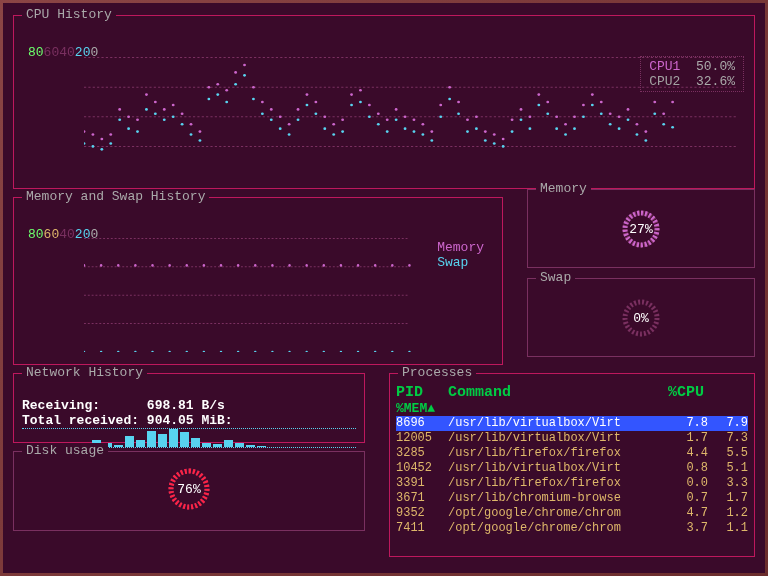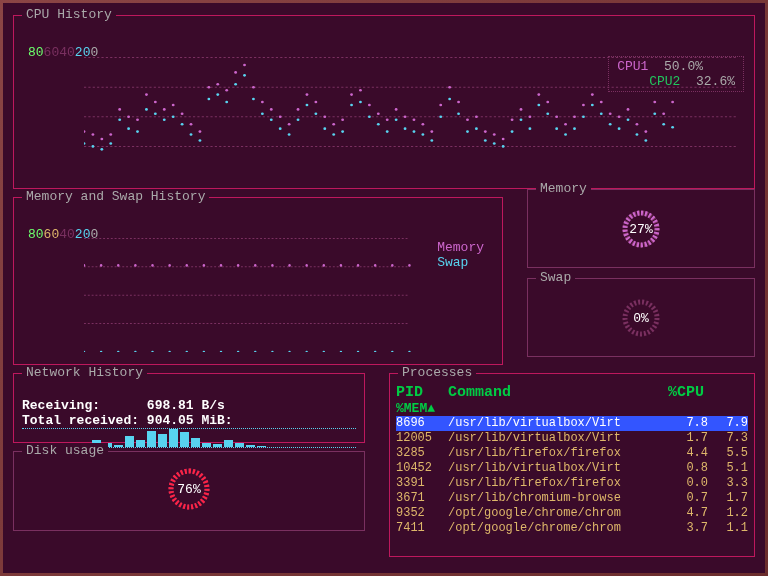--- a/index.html
+++ b/index.html
@@ -56,21 +56,21 @@
   .y0 { color: #aaa; }
   .legend-box {
     position: absolute;
     border: 1px dotted #7a3060;
     padding: 2px 8px;
     font-size: 13px;
     line-height: 15px;
   }
   .cpu-legend { right: 10px; top: 40px; }
   .legend-cpu1 { color: #cc66cc; }
-  .legend-cpu2 { color: #22c55e; margin-left: 32px; }
+  .legend-cpu2 { color: #a3a3a3; }
   .legend-val { color: #aaa; }
   .mem-panel { height: 168px; flex: 1; }
   .mem-side { width: 228px; display: flex; flex-direction: column; gap: 10px; }
   .mem-box, .swap-box { height: 79px; border: 1px solid #7a3060; position: relative; }
   .gauge {
     position: absolute;
     left: 50%;
     top: 50%;
     transform: translate(-50%, -50%);
     width: 50px;

